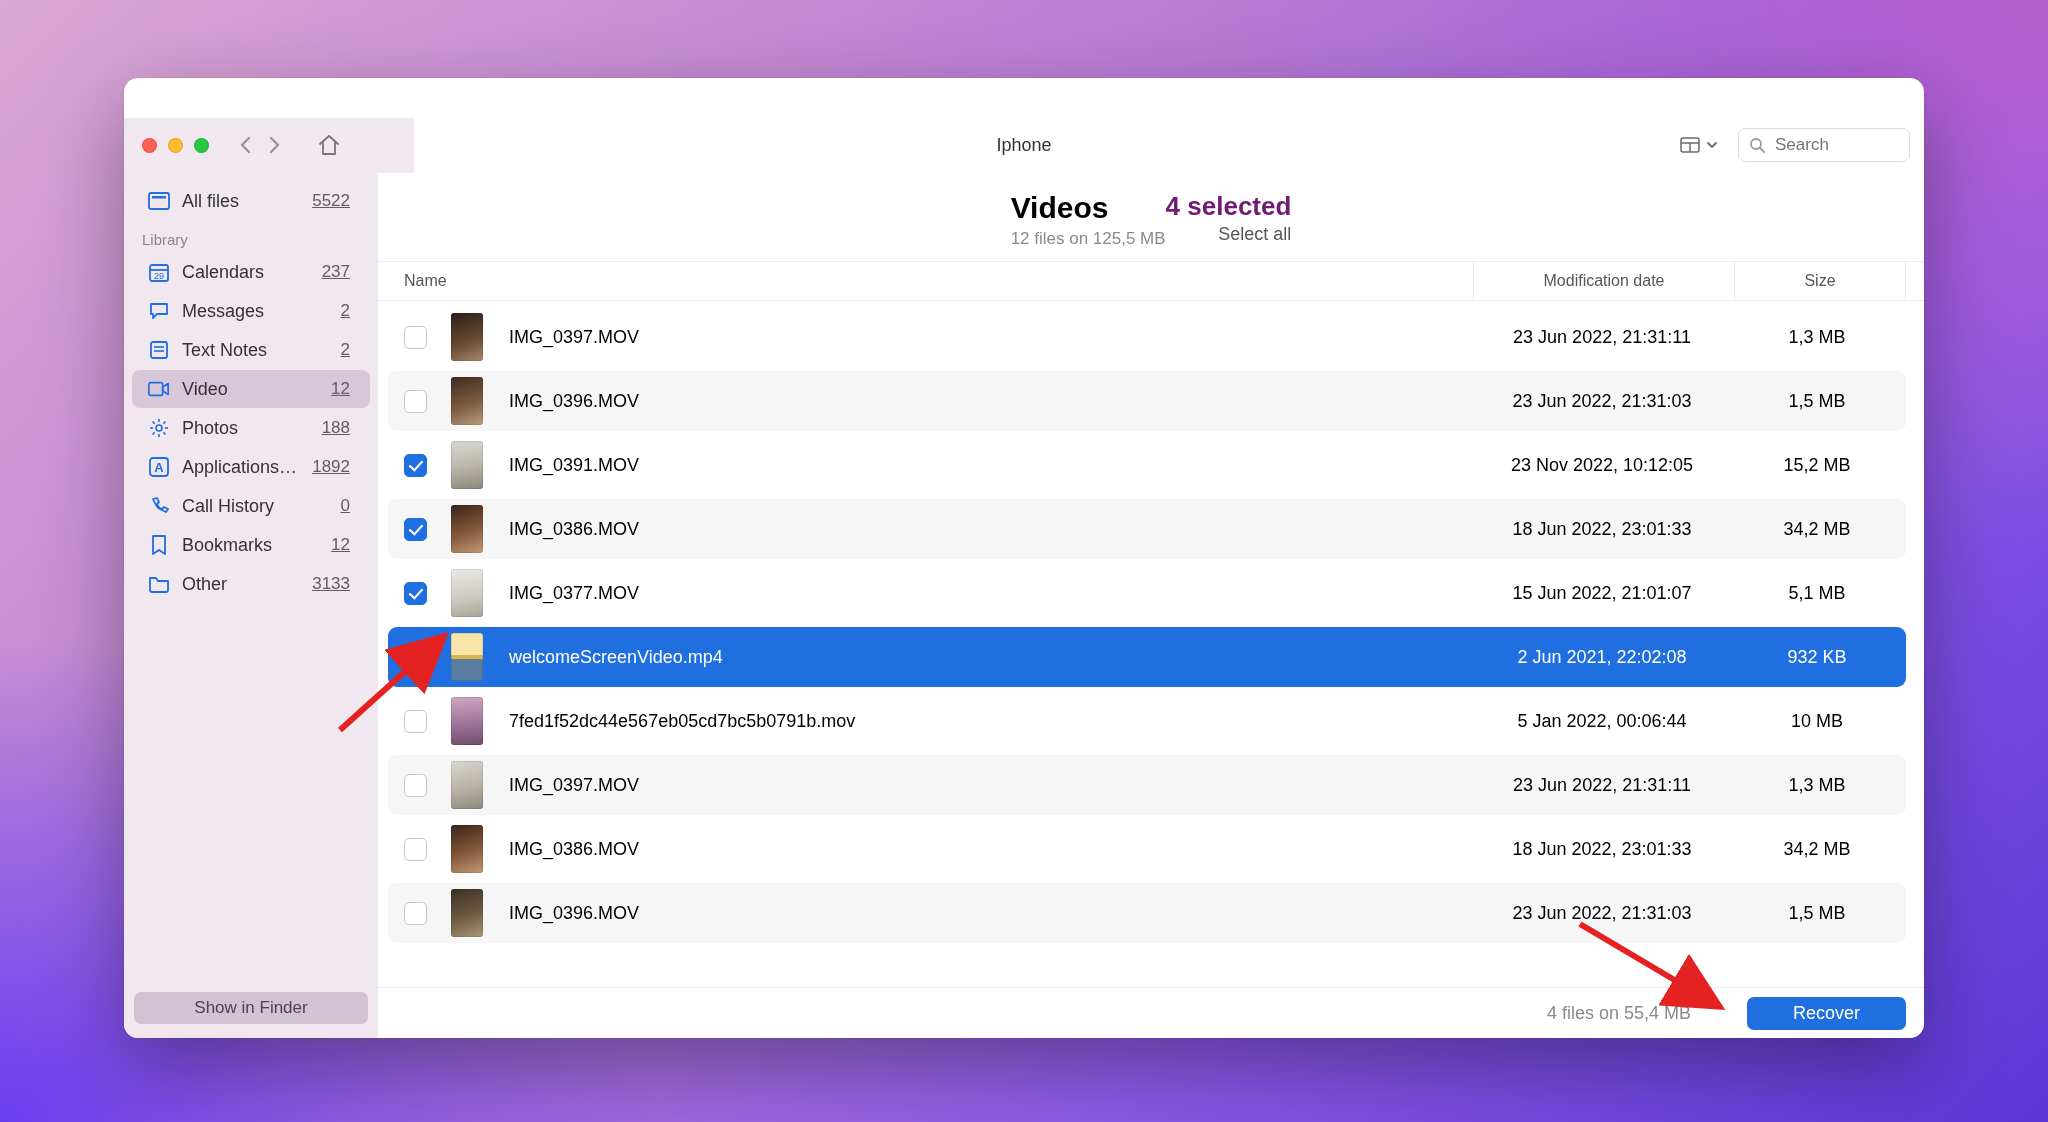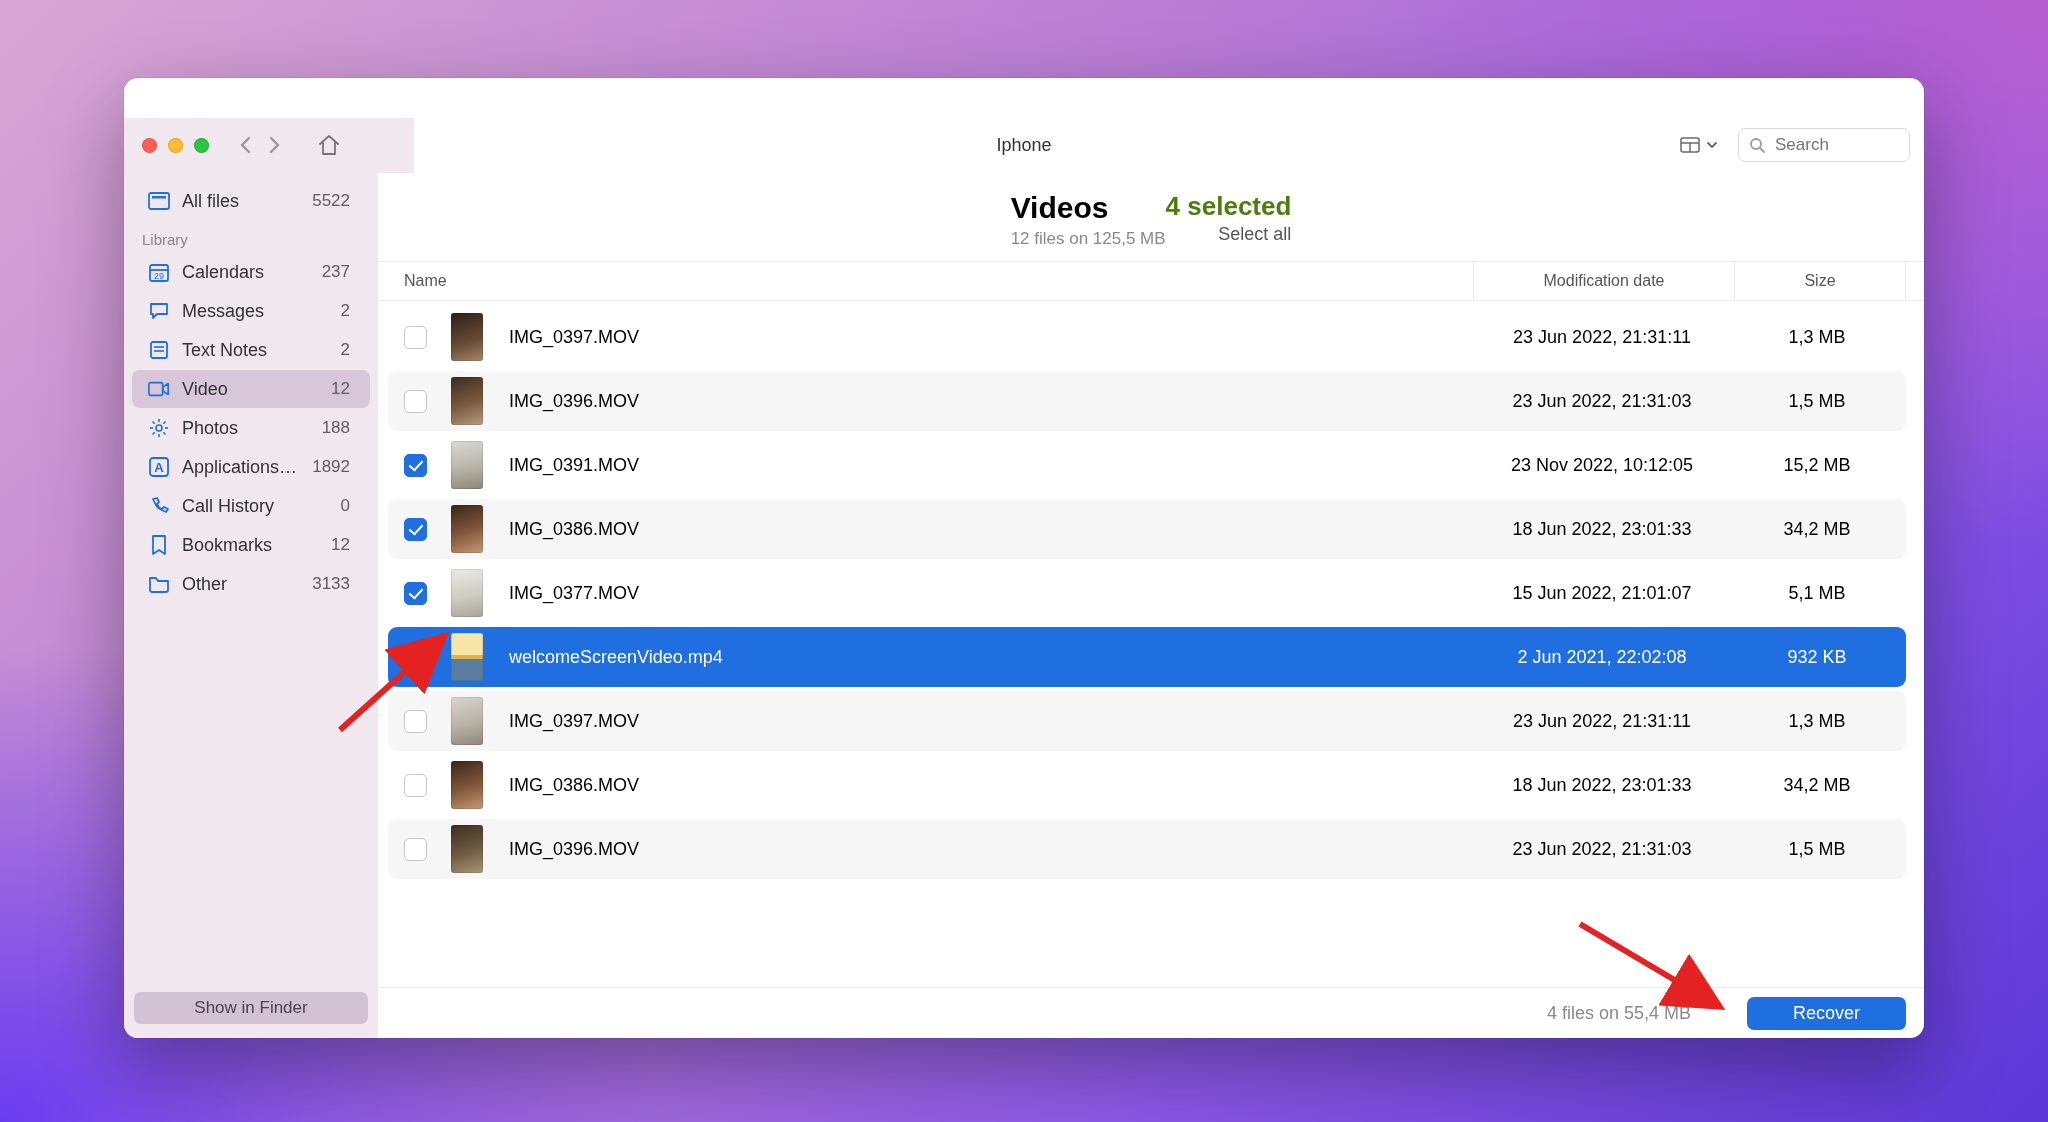--- a/index.html
+++ b/index.html
@@ -84,40 +84,40 @@
   }
   .side-item {
     display:flex; align-items:center;
     padding: 8px 20px 8px 16px;
     color:#333; font-size:18px;
     border-radius:8px; margin:1px 8px;
     cursor:default;
     justify-content:space-between;
   }
   .side-item .left { display:flex; align-items:center; gap:12px; }
-  .side-item .count { color:#615b62; font-size:17px; }
+  .side-item .count { color:#615b62; font-size:17px;text-decoration:underline; }
   .side-item.active { background:#d8c7d9; }
   .side-section-label { padding:10px 18px 4px; color:#8c8490; font-size:15px; }
   .side-icon { width:22px; height:22px; display:inline-flex; align-items:center; justify-content:center; color:#1f6fe0; }
   .sidebar-footer {
     margin-top:auto; margin-bottom:14px;
     margin-left:10px; margin-right:10px;
     background:#d2c2d3; border-radius:7px;
     text-align:center; padding:6px 0; color:#4b444d; font-size:17px;
   }
   
   .main { flex:1; display:flex; flex-direction:column; min-width:0; }
   .main-header {
     padding: 18px 26px 12px 26px;
     display:flex; align-items:flex-start; justify-content:center;
   }
   .main-header h1 { margin:0; font-size:30px; font-weight:700; }
   .main-header .sub { color:#8a8a8a; font-size:17px; margin-top:4px; }
   .sel-block { text-align:right; }
-  .sel-count { color:#4d7c0f; font-size:26px; font-weight:600; }
+  .sel-count { color:#701a75; font-size:26px; font-weight:600; }
   .sel-all { color:#555; font-size:18px; margin-top:2px; }
   .col-headers {
     display:flex; align-items:center;
     border-top:1px solid #ececec; border-bottom:1px solid #ececec;
     font-size:16px; color:#555; height:38px;
     padding-left:26px;
   }
   .col-name { flex:1; }
   .col-mod { width:260px; text-align:center; border-left:1px solid #ececec; height:100%; display:flex; align-items:center; justify-content:center; }
   .col-size { width:170px; text-align:center; border-left:1px solid #ececec; border-right:1px solid #ececec; height:100%; display:flex; align-items:center; justify-content:center; }
@@ -418,20 +418,28 @@
               <span class="endpad"></span>
             </div>
             <div class="row selected">
               <span class="chk checked"></span>
               <span class="thumb" style="background:linear-gradient(180deg,#f7e6a8 0 45%,#e0b24d 45% 55%,#5a7ea0 55% 100%)"></span>
               <span class="name">welcomeScreenVideo.mp4</span>
               <span class="mod">2 Jun 2021, 22:02:08</span>
               <span class="size">932 KB</span>
               <span class="endpad"></span>
             </div>
+            <div class="row">
+              <span class="chk"></span>
+              <span class="thumb" style="background:linear-gradient(175deg,#cfa7c3,#9a6f94 60%,#6f4e6c)"></span>
+              <span class="name">7fed1f52dc44e567eb05cd7bc5b0791b.mov</span>
+              <span class="mod">5 Jan 2022, 00:06:44</span>
+              <span class="size">10 MB</span>
+              <span class="endpad"></span>
+            </div>
             <div class="row alt">
               <span class="chk"></span>
               <span class="thumb" style="background:linear-gradient(165deg,#d9d6cf,#b8b3a6 55%,#8d8779)"></span>
               <span class="name">IMG_0397.MOV</span>
               <span class="mod">23 Jun 2022, 21:31:11</span>
               <span class="size">1,3 MB</span>
               <span class="endpad"></span>
             </div>
             <div class="row">
               <span class="chk"></span>

